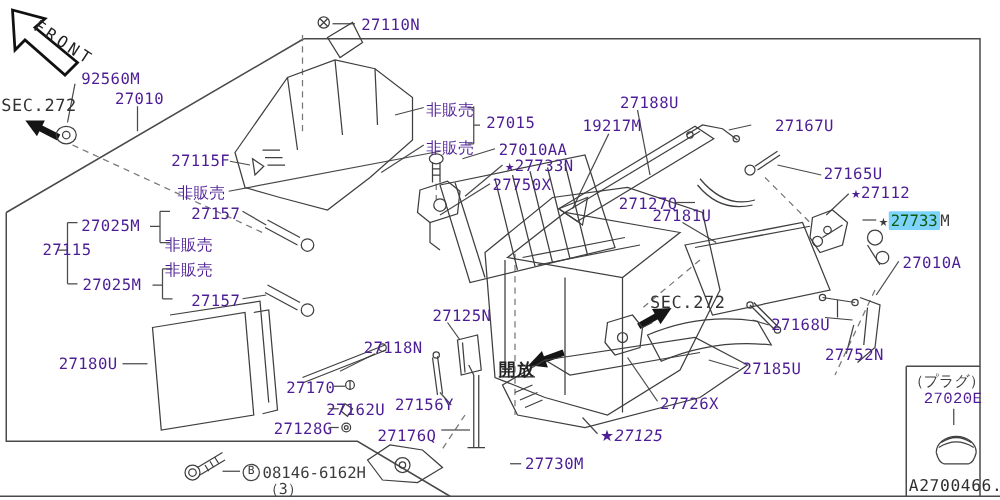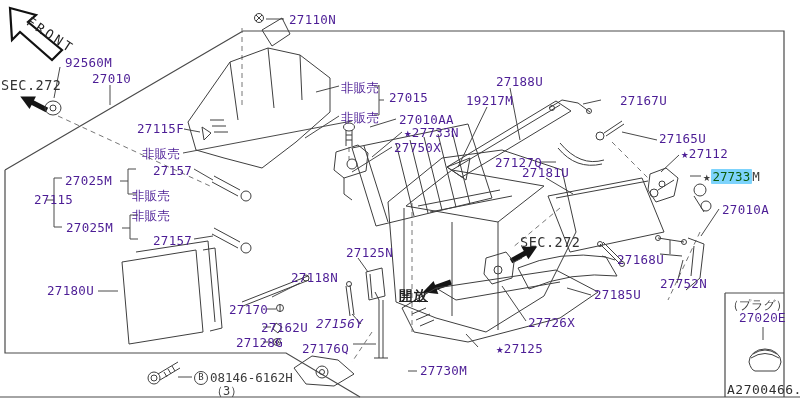--- a/index.html
+++ b/index.html
@@ -303,23 +303,23 @@
       <span class="lbl" style="left: 132px; top: 189px;">非販売</span>
       <span class="lbl" style="left: 22px; top: 193px; margin-left: 12px;">27115</span>
       <span class="lbl" style="left: 132px; top: 209px;">非販売</span>
       <span class="lbl" style="left: 66px; top: 221px;">27025M</span>
       <span class="lbl" style="left: 153px; top: 234px;">27157</span>
       <span class="lbl" style="left: 47px; top: 284px;">27180U</span>
       <span class="lbl" style="left: 346px; top: 246px;">27125N</span>
       <span class="lbl" style="left: 291px; top: 271px;">27118N</span>
       <span class="lbl" style="left: 229px; top: 303px;">27170</span>
       <span class="lbl" style="left: 222px; top: 321px; margin-left: 39px;">27162U</span>
-      <span class="lbl" style="left: 236px; top: 336px;">27128G</span>
-      <span class="lbl" style="left: 316px; top: 317px; font-style: italic;">27156Y</span>
+      <span class="lbl" style="left: 219px; top: 336px;">27128G</span>
+      <span class="lbl" style="left: 316px; top: 317px;">27156Y</span>
       <span class="lbl" style="left: 302px; top: 342px;">27176Q</span>
       <span class="lbl" style="left: 617px; top: 253px;">27168U</span>
       <span class="lbl" style="left: 594px; top: 288px;">27185U</span>
       <span class="lbl" style="left: 660px; top: 277px;">27752N</span>
       <span class="lbl" style="left: 528px; top: 316px;">27726X</span>
-      <span class="lbl" style="left: 496px; top: 342px;">★27125</span>
+      <span class="lbl" style="left: 480px; top: 342px; font-style: italic;">★27125</span>
       <span class="lbl" style="left: 420px; top: 364px;">27730M</span>
     </div>
 </div>
 
 </body></html>

